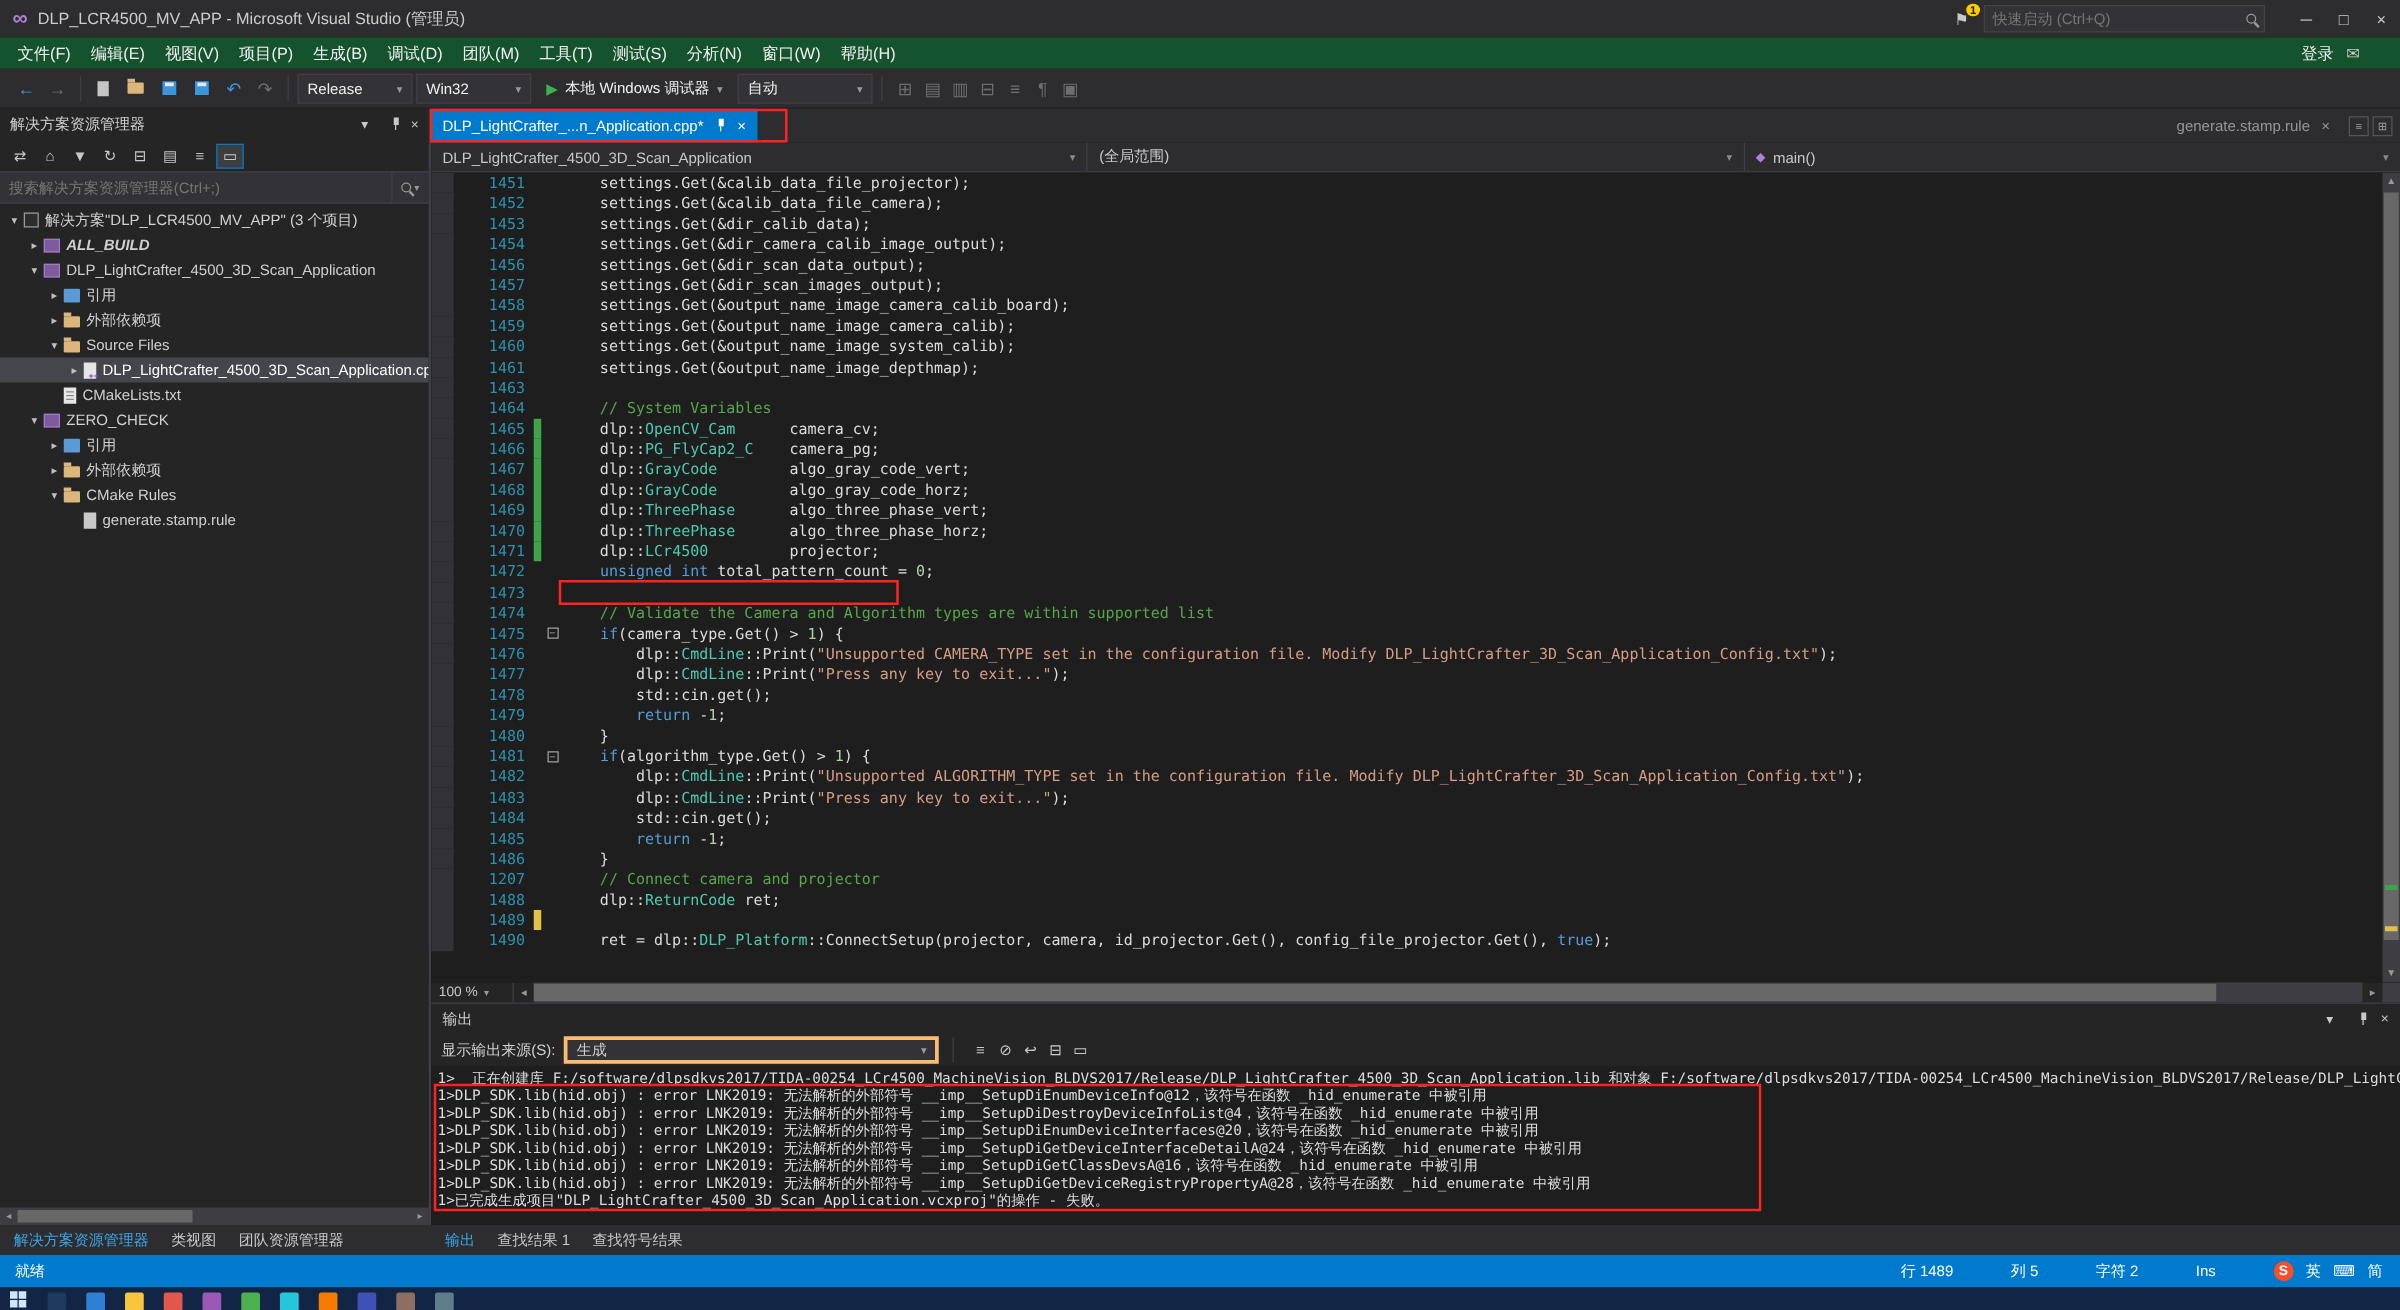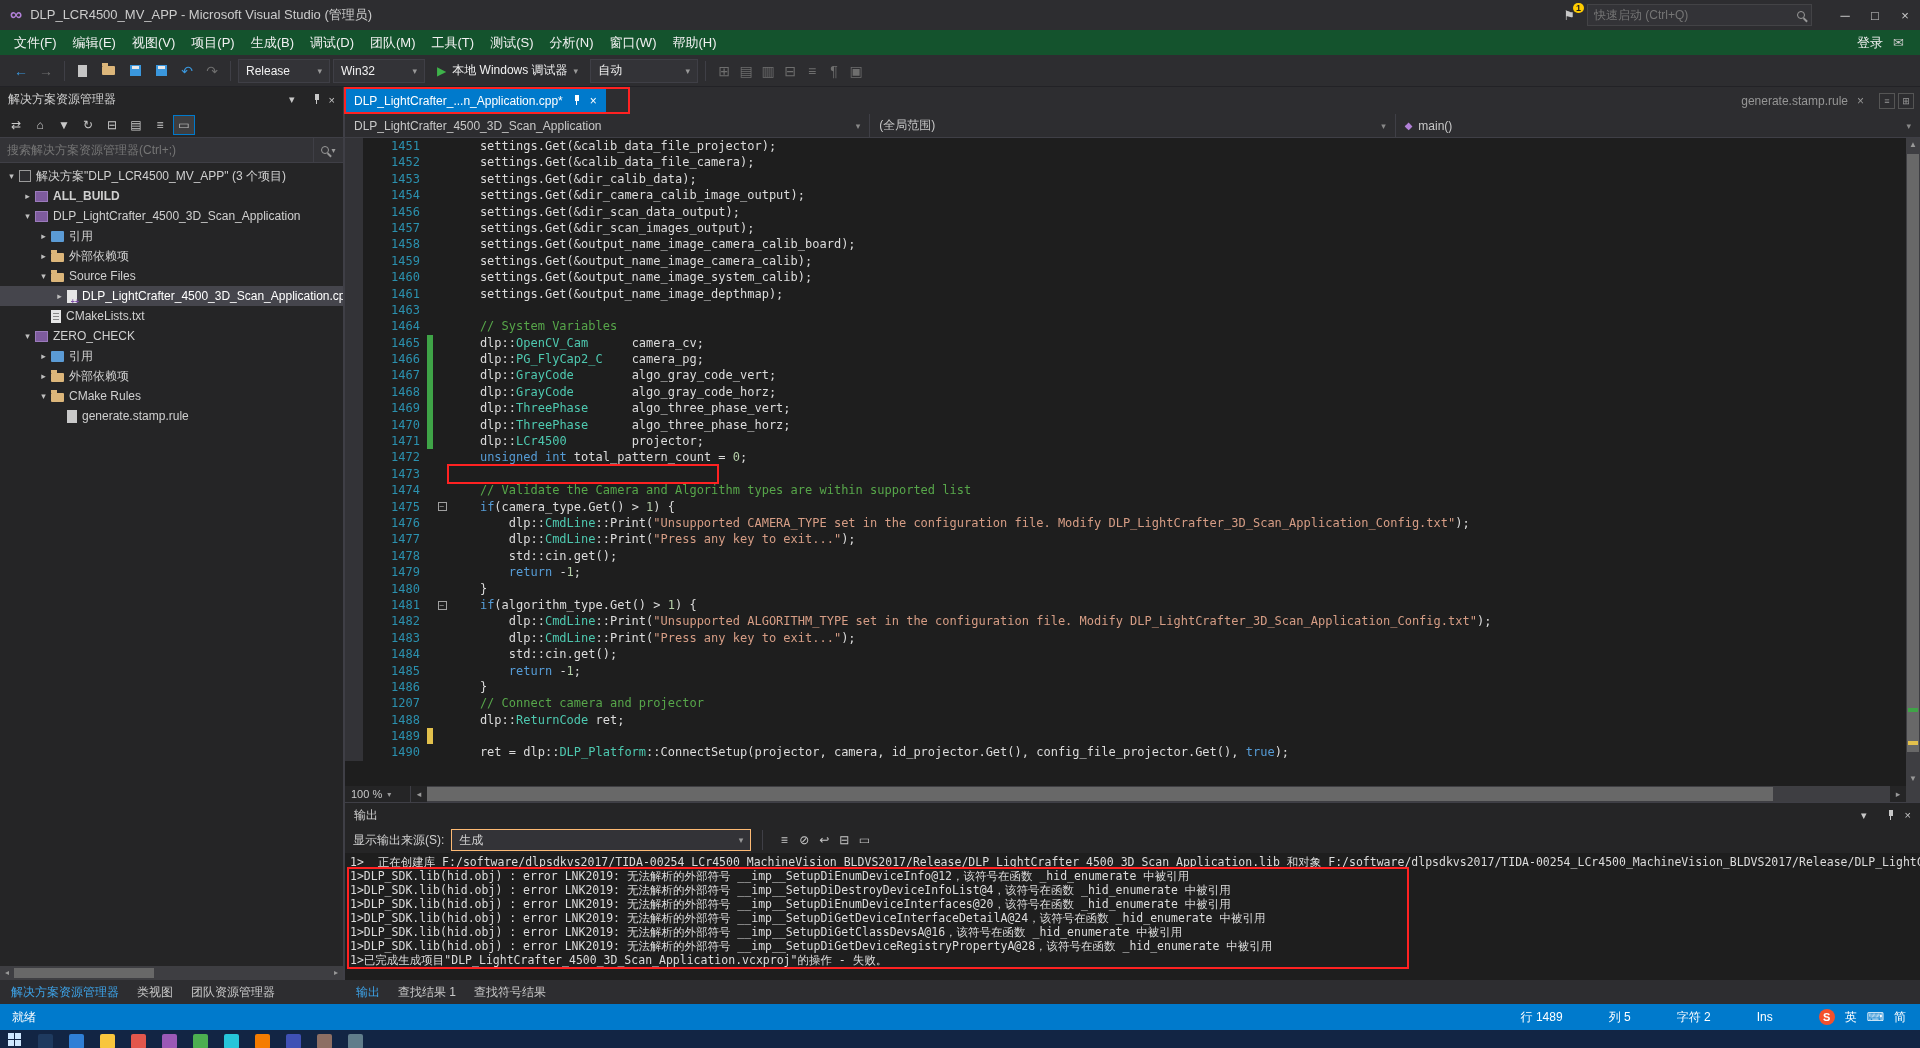--- a/index.html
+++ b/index.html
@@ -23,21 +23,21 @@
   .mag { width:8px; height:8px; border:1.5px solid #999; border-radius:50%; position:relative; flex:none; }
   .mag::after { content:""; position:absolute; width:5px; height:1.5px; background:#999;
     transform:rotate(45deg); right:-4px; bottom:-2px; }
   .win-controls { display:flex; margin-left:6px; }
   .win-btn { width:30px; height:30px; display:flex; align-items:center; justify-content:center;
     color:#CCC; font-size:13px; }
 
   
   .menubar { height:25px; background:#14532d; display:flex; align-items:center; padding-left:6px; flex:none; }
   .menu-item { padding:3px 8px; color:#F1F1F1; font-size:13px; }
-  .menu-right { margin-left:auto; display:flex; align-items:center; gap:10px; padding-right:16px; }
+  .menu-right { margin-left:auto; display:flex; align-items:center; gap:10px; padding-right:32px; }
   .signin { color:#F1F1F1; font-size:13px; }
   .mr-icon { color:#C8C8C8; font-size:13px; }
 
   
   .toolbar { height:32px; background:#2D2D30; display:flex; align-items:center; gap:3px;
     padding-left:10px; border-bottom:1px solid #222226; flex:none; }
   .tbtn { width:22px; text-align:center; font-size:14px; color:#C8C8C8; }
   .tbtn.blue { color:#3A97DD; }
   .tbtn.dim { color:#6E6E6E; }
   .tb-sep { width:1px; height:20px; background:#3F3F46; margin:0 4px; flex:none; }
@@ -74,21 +74,21 @@
     font-size:12px; padding:0 7px; font-family:"Liberation Sans",sans-serif; }
   .search-btn { width:30px; display:flex; align-items:center; justify-content:center; gap:2px;
     border-left:1px solid #3F3F46; height:100%; }
   .tree { flex:1; overflow:hidden; padding-top:3px; }
   .tree-row { height:20px; display:flex; align-items:center; white-space:nowrap;
     color:#D0D0D0; font-size:12px; overflow:hidden; }
   .tree-row.selected { background:#45454C; color:#FFFFFF; }
   .tree-arrow { width:15px; font-size:9px; color:#BFBFBF; text-align:center; flex:none; }
   .ticon { flex:none; margin-right:5px; display:inline-block; }
   .tree-label { overflow:hidden; }
-  .tree-label.bold { font-weight:bold; }
+  .tree-label.bold { font-weight:bold;font-style:italic; }
   .ic-sln { width:12px; height:12px; border:1px solid #9A9A9A; background:#2D2D30; }
   .ic-proj { width:13px; height:11px; background:#7E5B9E; border:1px solid #9B7BBB; }
   .ic-ref { width:13px; height:11px; background:#5B9BD5; border-radius:1px; }
   .ic-folder { width:13px; height:9px; background:#DCB67A; border-radius:1px; position:relative; margin-top:2px; }
   .ic-folder::before { content:""; position:absolute; top:-3px; left:0; width:6px; height:3px; background:#DCB67A; }
   .ic-cpp { width:10px; height:13px; background:#E6E6E6; position:relative; }
   .ic-cpp::after { content:"++"; position:absolute; bottom:-2px; right:-2px; font-size:7px;
     color:#7E4FA8; font-weight:bold; }
   .ic-txt { width:10px; height:13px; background:#E6E6E6; position:relative; }
   .ic-txt::after { content:""; position:absolute; left:2px; top:3px; width:6px; height:1px;
@@ -149,21 +149,21 @@
   .h-corner { width:14px; background:#3E3E42; flex:none; }
 
   
   .output-panel { height:178px; display:flex; flex-direction:column; background:#252526;
     border-top:1px solid #3F3F46; flex:none; }
   .output-header { height:24px; display:flex; align-items:center; padding:0 9px;
     font-size:12px; color:#D0D0D0; flex:none; }
   .oh-icons { margin-left:auto; display:flex; align-items:center; gap:10px; color:#C8C8C8; font-size:11px; }
   .output-toolbar { height:26px; display:flex; align-items:center; gap:7px; padding:0 8px;
     font-size:12px; color:#D0D0D0; flex:none; }
-  .out-drop { width:300px; height:22px; border:1px solid #fdba74; background:#333337;
+  .out-drop { width:300px; height:22px; border:3px solid #fdba74; background:#333337;
     display:flex; align-items:center; padding:0 7px; font-size:12px;text-align:right; }
   .out-ic { width:20px; text-align:center; color:#C8C8C8; font-size:12px; }
   .output-text { flex:1; position:relative; background:#1E1E1E; overflow:hidden; padding-top:2px; }
   .out-row { height:14px; line-height:14px; font-family:"DejaVu Sans Mono",monospace;
     font-size:11.5px; color:#DCDCDC; white-space:pre; width:max-content; padding:0 5px; }
   .out-row.sel { background:#1B5AA0; color:#FFFFFF; }
 
   
   .annot { position:absolute; border:2px solid #FF2222; pointer-events:none; z-index:6; }
   .annot-tab { left:-1px; top:0; width:286px; height:27px; }

